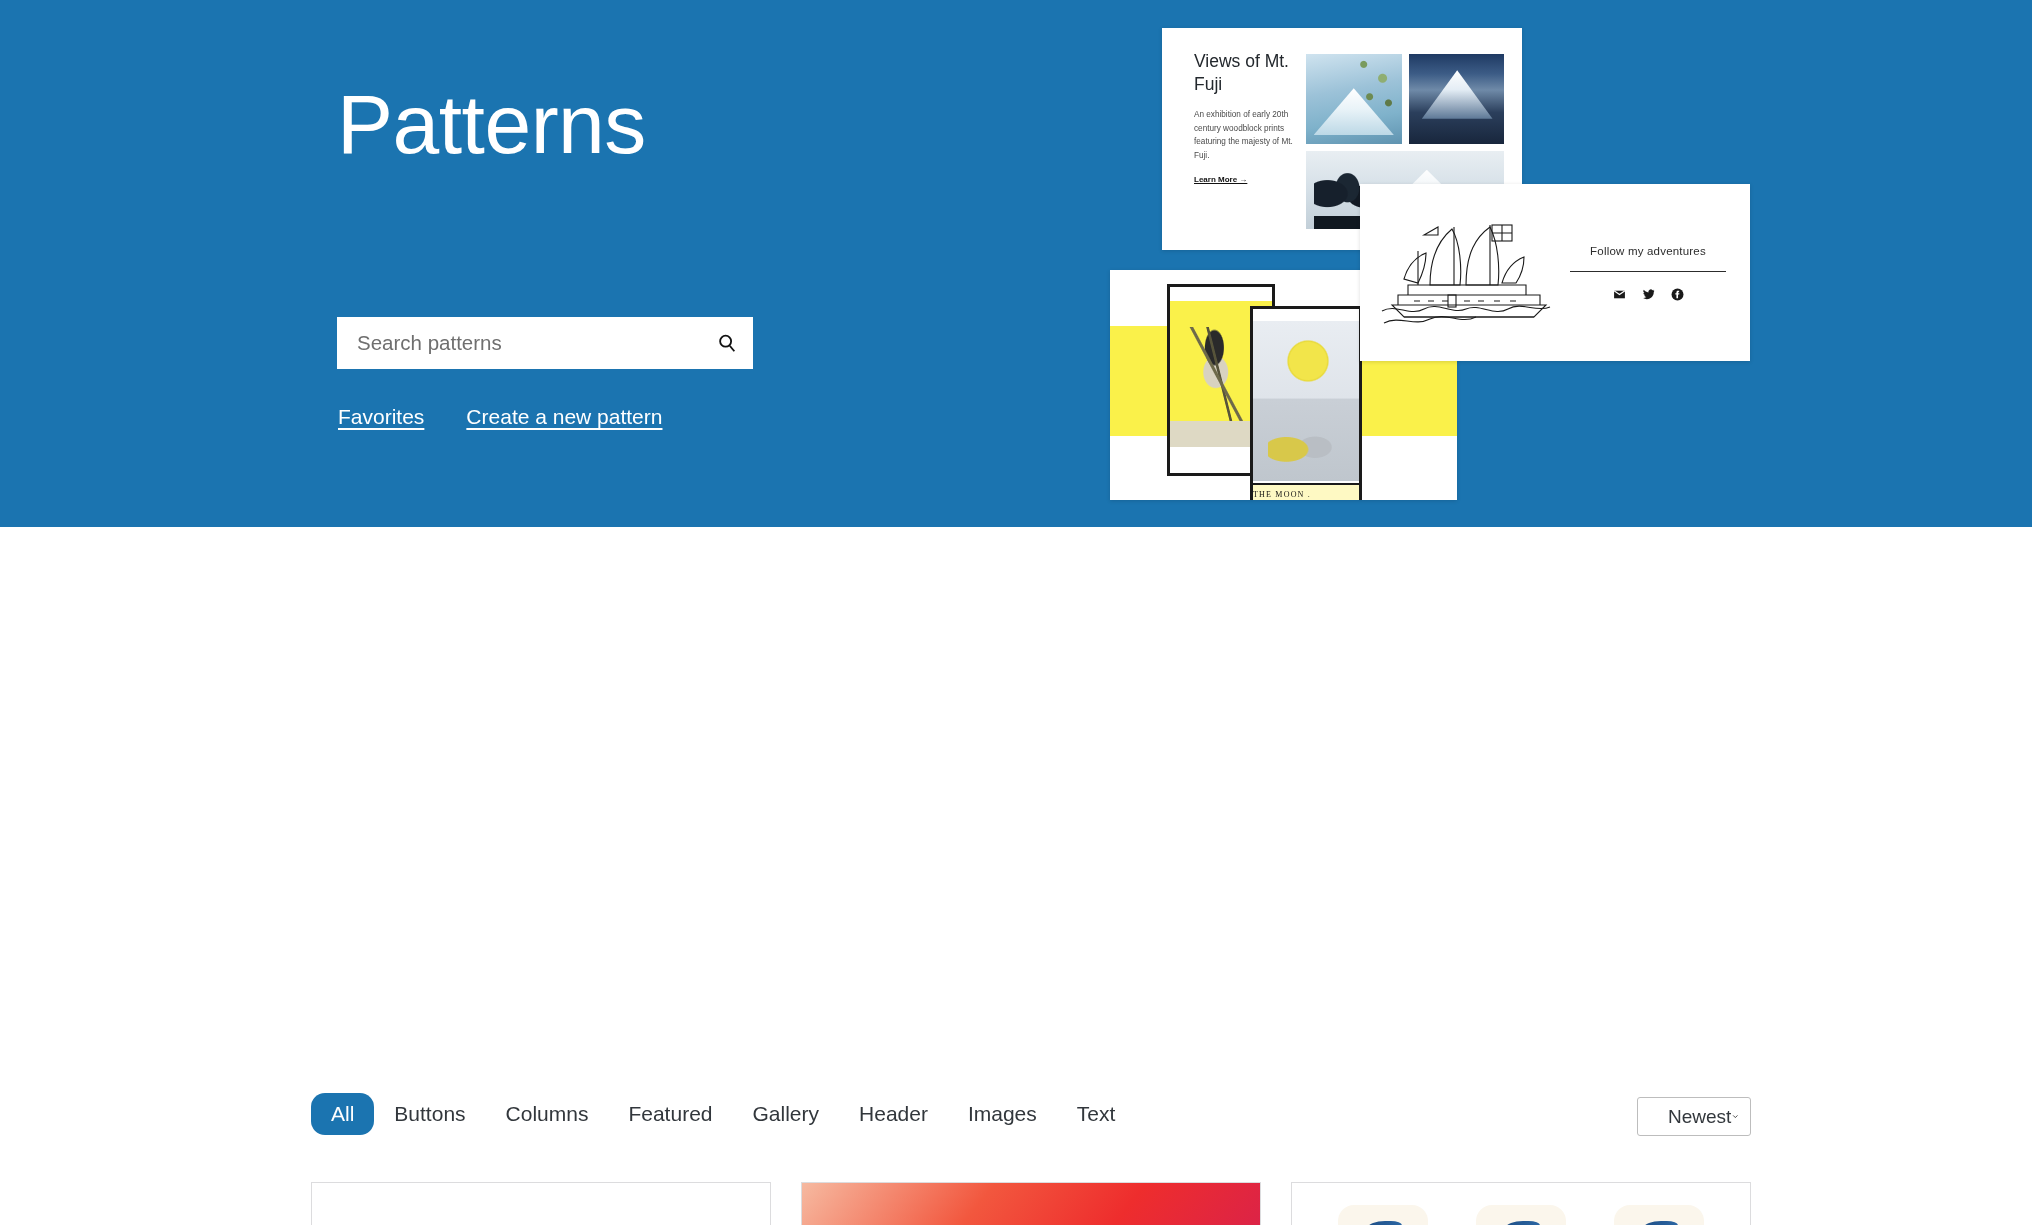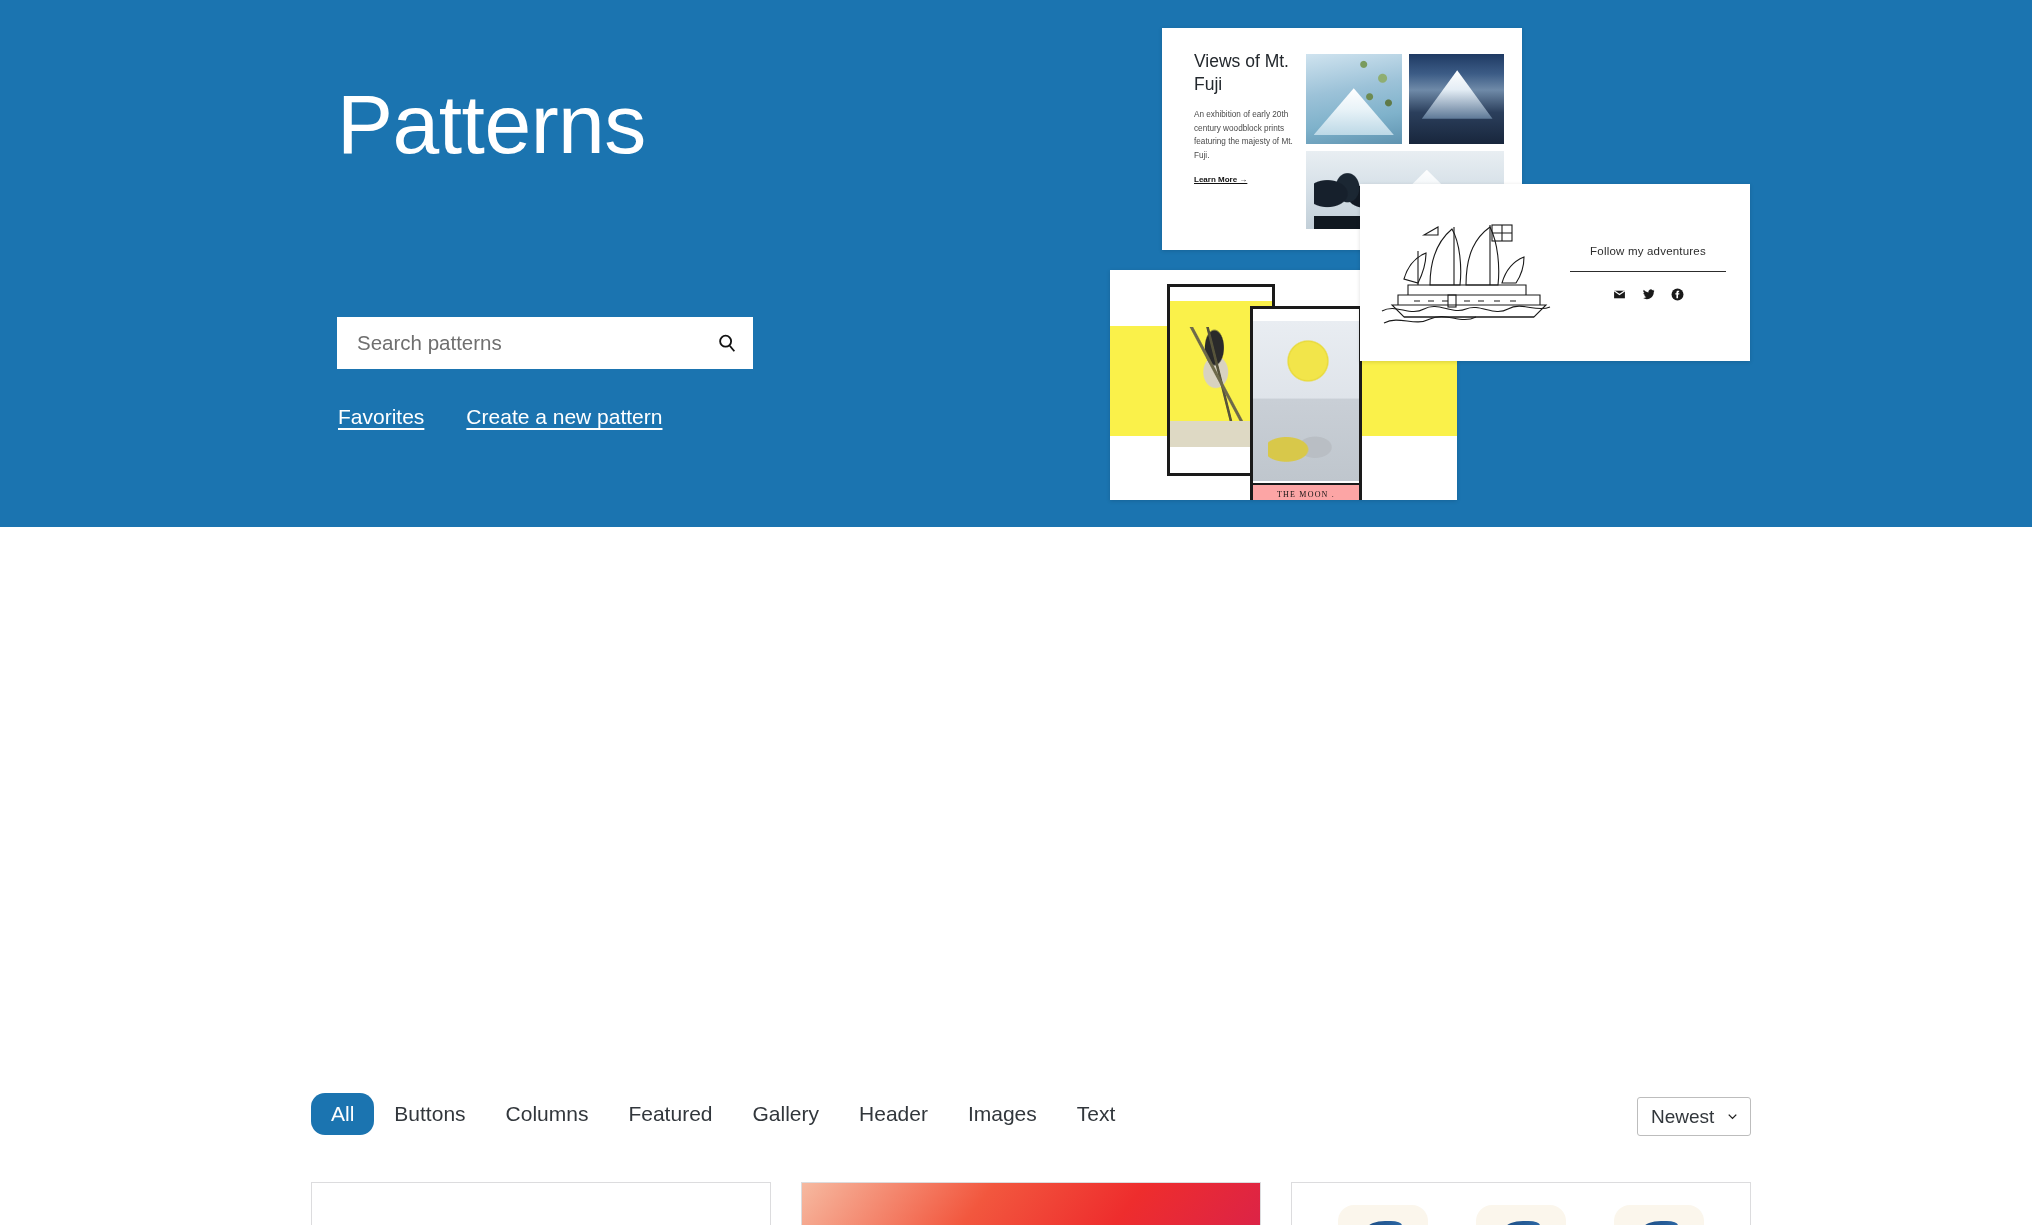--- a/index.html
+++ b/index.html
@@ -145,22 +145,22 @@
        radial-gradient(ellipse at 42% 48%, #d8d2c0 0 22%, transparent 24%); }
   .tc-art1::after { content:""; position:absolute; left:0; right:0; bottom:0; height:26px; background:#ded9c4; }
   .tc-art2 { position:absolute; left:0; right:0; top:12px; bottom:22px;
      background: linear-gradient(180deg,#e9edf2 0%,#dfe4ea 48%,#c9cfd6 49%,#bfc6cd 100%); }
   .tc-art2::before { content:""; position:absolute; left:30%; top:8%; width:44%; height:34%; border-radius:50%;
      background: radial-gradient(circle, #f2e54a 0 52%, #e8da3c 56%, transparent 60%); }
   .tc-art2::after { content:""; position:absolute; left:14%; bottom:6%; width:72%; height:34%;
      background:
        radial-gradient(ellipse at 24% 60%, #d8c84a 0 26%, transparent 28%),
        radial-gradient(ellipse at 62% 56%, #b9bec4 0 24%, transparent 26%); }
-  .tc-moon { position:absolute; left:0; right:0; bottom:0; height:20px; background:#fca5a5; border-top:2px solid #1a1a1a;
-     font-family:"Liberation Serif", serif; font-size:8px; letter-spacing:1.2px; text-align:center; line-height:20px; color:#111; }
+  .tc-moon { position:absolute; left:0; right:0; bottom:0; height:20px; background:#fef9c3; border-top:2px solid #1a1a1a;
+     font-family:"Liberation Serif", serif; font-size:8px; letter-spacing:1.2px; text-align:left; line-height:20px; color:#111; }
 
   
   .ship { left: 250px; top: 184px; width: 390px; height: 177px; display: flex; align-items: center; }
   .ship-art { width: 190px; height: 120px; margin-left: 14px; position: relative; }
   .ship-right { flex: 1; text-align: center; padding-right: 18px; }
   .ship-h { font-size: 11.5px; color: #2c2c2c; letter-spacing: .2px; }
   .ship-rule { height: 1px; background: #2c2c2c; margin: 14px 6px 16px 6px; }
   .ship-icons { display: flex; justify-content: center; gap: 16px; }
   .ship-icons span { width: 13px; height: 13px; display: inline-flex; align-items:center; justify-content:center; color: #1a1a1a; }
 
@@ -171,21 +171,21 @@
     font-size: 21px; color: #32373c; padding: 9px 20px; border-radius: 14px;
     text-decoration: none; white-space: nowrap; cursor: pointer;
   }
   .tab.active { background: #1b74b0; color: #ffffff; }
 
   .sortwrap {
     position: absolute; left: 1637px; top: 570px;
     width: 114px; height: 39px;
     border: 1px solid #bdbdbd; border-radius: 3px; background: #fff;
     display: flex; align-items: center; justify-content: space-between;
-    padding: 0 10px 0 13px; cursor: pointer;
+    padding: 0 10px 0 30px; cursor: pointer;
   }
   .sortwrap span { font-size: 19px; color: #32373c; }
 
   
   .grid {
     position: absolute; left: 311px; top: 655px;
     width: 1440px;
     display: grid; grid-template-columns: repeat(3, 460px);
     gap: 30px 30px;
   }

